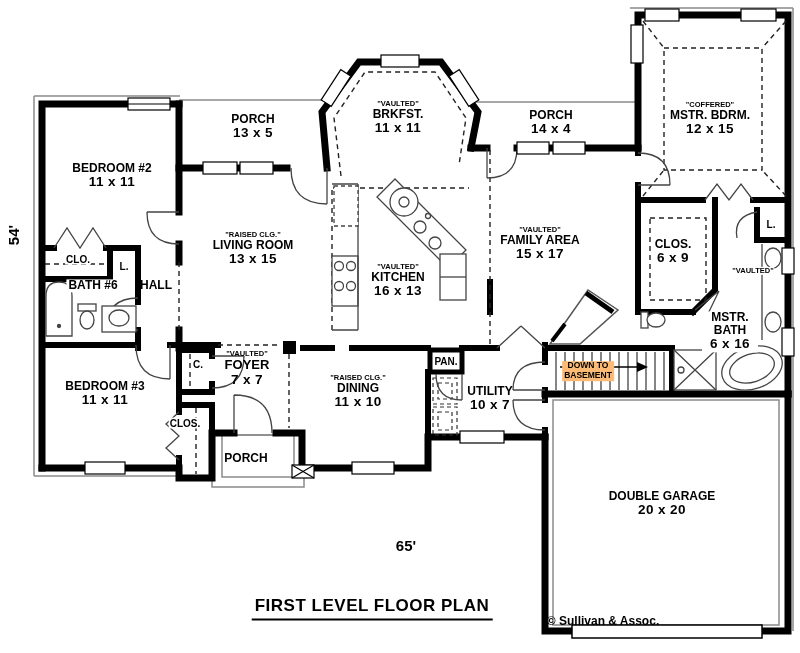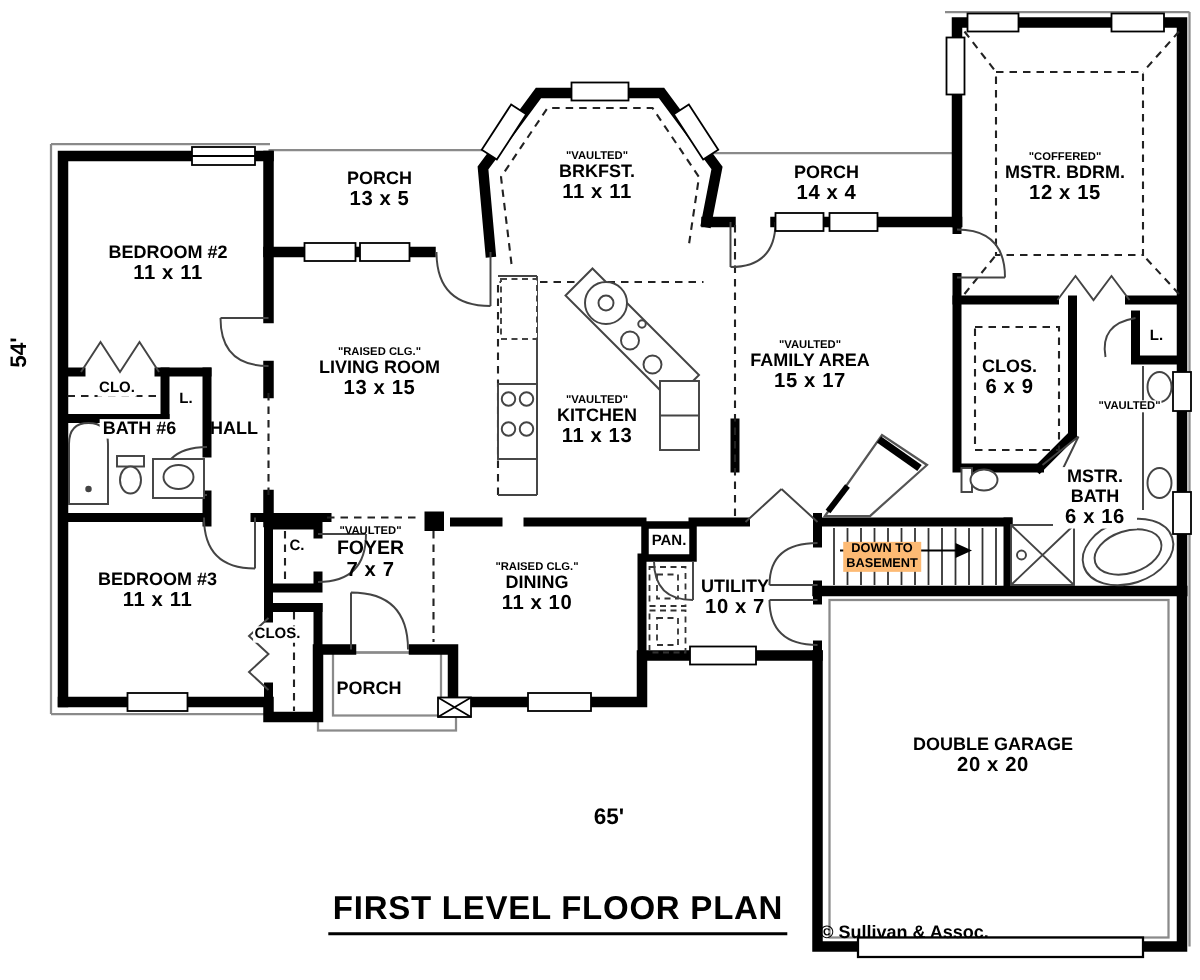--- a/index.html
+++ b/index.html
@@ -11,21 +11,21 @@
   .lbl .nt{display:block;font-size:7.5px;letter-spacing:0;}
   .lbl .nm{display:block;font-size:12px;}
   .lbl .dm{display:block;font-size:13.5px;letter-spacing:.4px;}
   .lbl.sm{font-size:10px;background:#fff;padding:0 1px;}
   .lbl.xs{font-size:7.5px;background:#fff;padding:0 1px;}
   .lbl.bgw{background:#fff;padding:0 2px;}
   .lbl.wrap{white-space:normal;width:52px;}
   .lbl.stairs-lbl{font-size:8.5px;background:#fdba74;line-height:1.15;padding:0 2px;}
   .dim{position:absolute;transform:translate(-50%,-50%);font-weight:bold;font-size:15px;z-index:5;}
   .dim.vert{transform:translate(-50%,-50%) rotate(-90deg);}
-  .title{position:absolute;transform:translate(-50%,-50%);font-weight:bold;font-size:22px;
+  .title{position:absolute;transform:translate(-50%,-50%);font-weight:bold;font-size:17px;
          letter-spacing:.5px;border-bottom:2.5px solid #000;padding:0 3px 3px;z-index:5;}
   .copyright{position:absolute;transform:translate(-50%,-50%);font-weight:bold;font-size:12px;z-index:5;}
 </style>
 </head>
 <body>
 
 <div id="plan">
 
 <svg width="800" height="653" viewBox="0 0 800 653">
 
@@ -287,21 +287,21 @@
   <span class="dm">12 x 15</span>
 </div>
 <div class="lbl" style="left:253px;top:249px">
   <span class="nt">"RAISED CLG."</span>
   <span class="nm">LIVING ROOM</span>
   <span class="dm">13 x 15</span>
 </div>
 <div class="lbl" style="left:398px;top:281px">
   <span class="nt">"VAULTED"</span>
   <span class="nm">KITCHEN</span>
-  <span class="dm">11 x 13</span>
+  <span class="dm">16 x 13</span>
 </div>
 <div class="lbl" style="left:540px;top:244px">
   <span class="nt">"VAULTED"</span>
   <span class="nm">FAMILY AREA</span>
   <span class="dm">15 x 17</span>
 </div>
 <div class="lbl bgw" style="left:673px;top:252px">
   <span class="nm">CLOS.</span>
   <span class="dm">6 x 9</span>
 </div>

